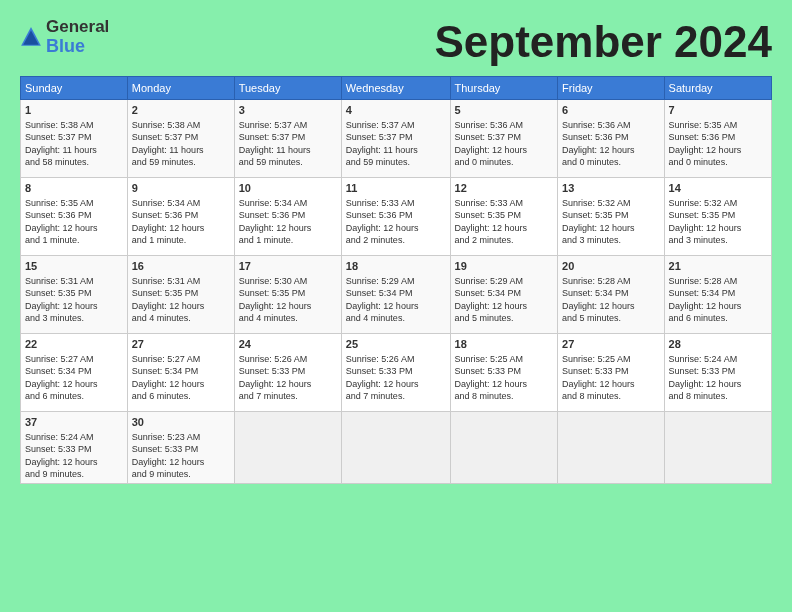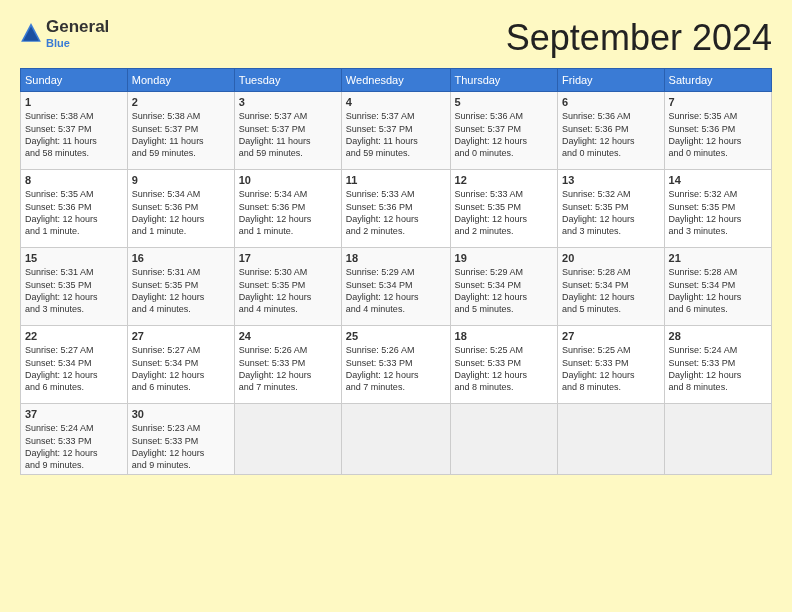--- a/index.html
+++ b/index.html
@@ -7,21 +7,21 @@
       font-family: Arial, sans-serif;
       background: #fff;
       width: 792px;
       height: 612px;
       overflow: hidden;
     }
     .page {
       width: 792px;
       height: 612px;
       padding: 18px 20px 14px 20px;
-      background: #fef9c3;
+      background: #86efac;
     }
     .header {
       display: flex;
       justify-content: space-between;
       align-items: flex-start;
       margin-bottom: 10px;
     }
     .logo {
       display: flex;
       align-items: center;
@@ -30,35 +30,35 @@
       display: flex;
       flex-direction: column;
       line-height: 1.1;
     }
     .logo-general {
       font-size: 17px;
       font-weight: bold;
       color: #333;
     }
     .logo-blue {
-      font-size: 11px;
+      font-size: 18px;
       font-weight: bold;
       color: #3a7bd5;
     }
     .logo-icon {
       width: 22px;
       height: 22px;
       margin-right: 4px;
     }
     .title-block {
       text-align: right;
     }
     .month-title {
-      font-size: 36px;
-      font-weight: normal;
+      font-size: 44px;
+      font-weight: bold;
       color: #222;
       line-height: 1.1;
     }
     .subtitle {
       font-size: 14px;
       color: #444;
     }
     table {
       width: 100%;
       border-collapse: collapse;

